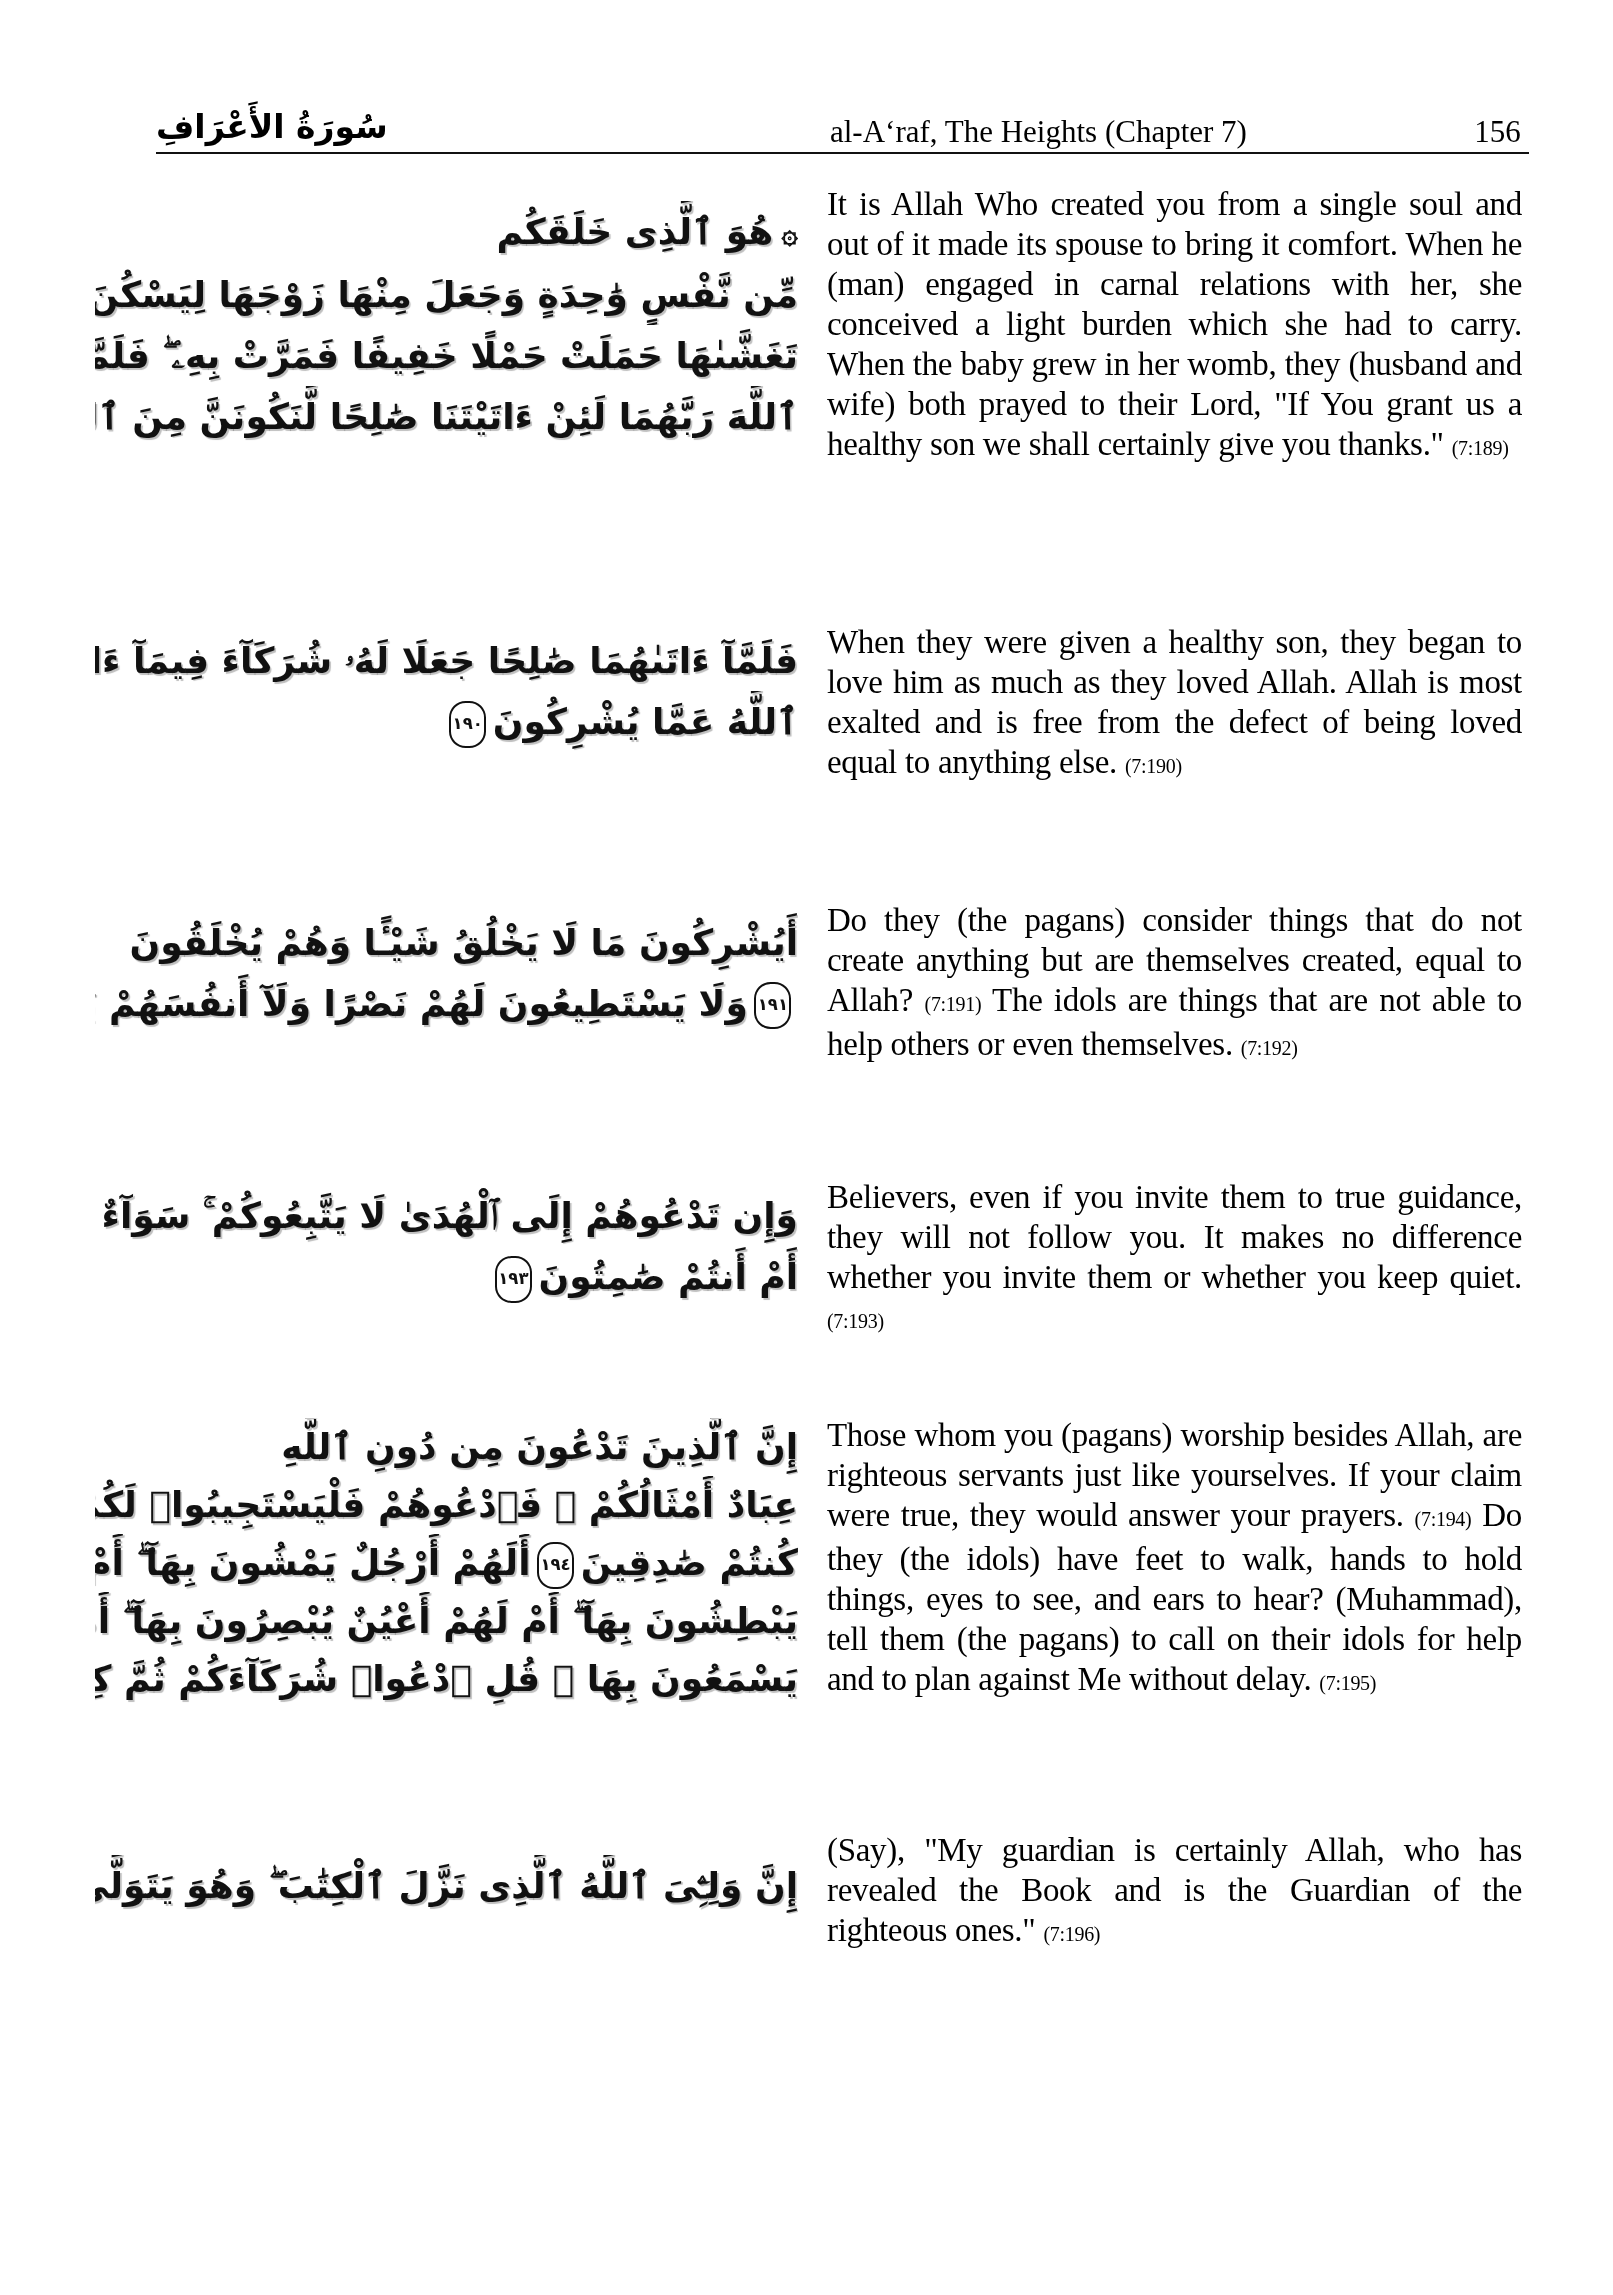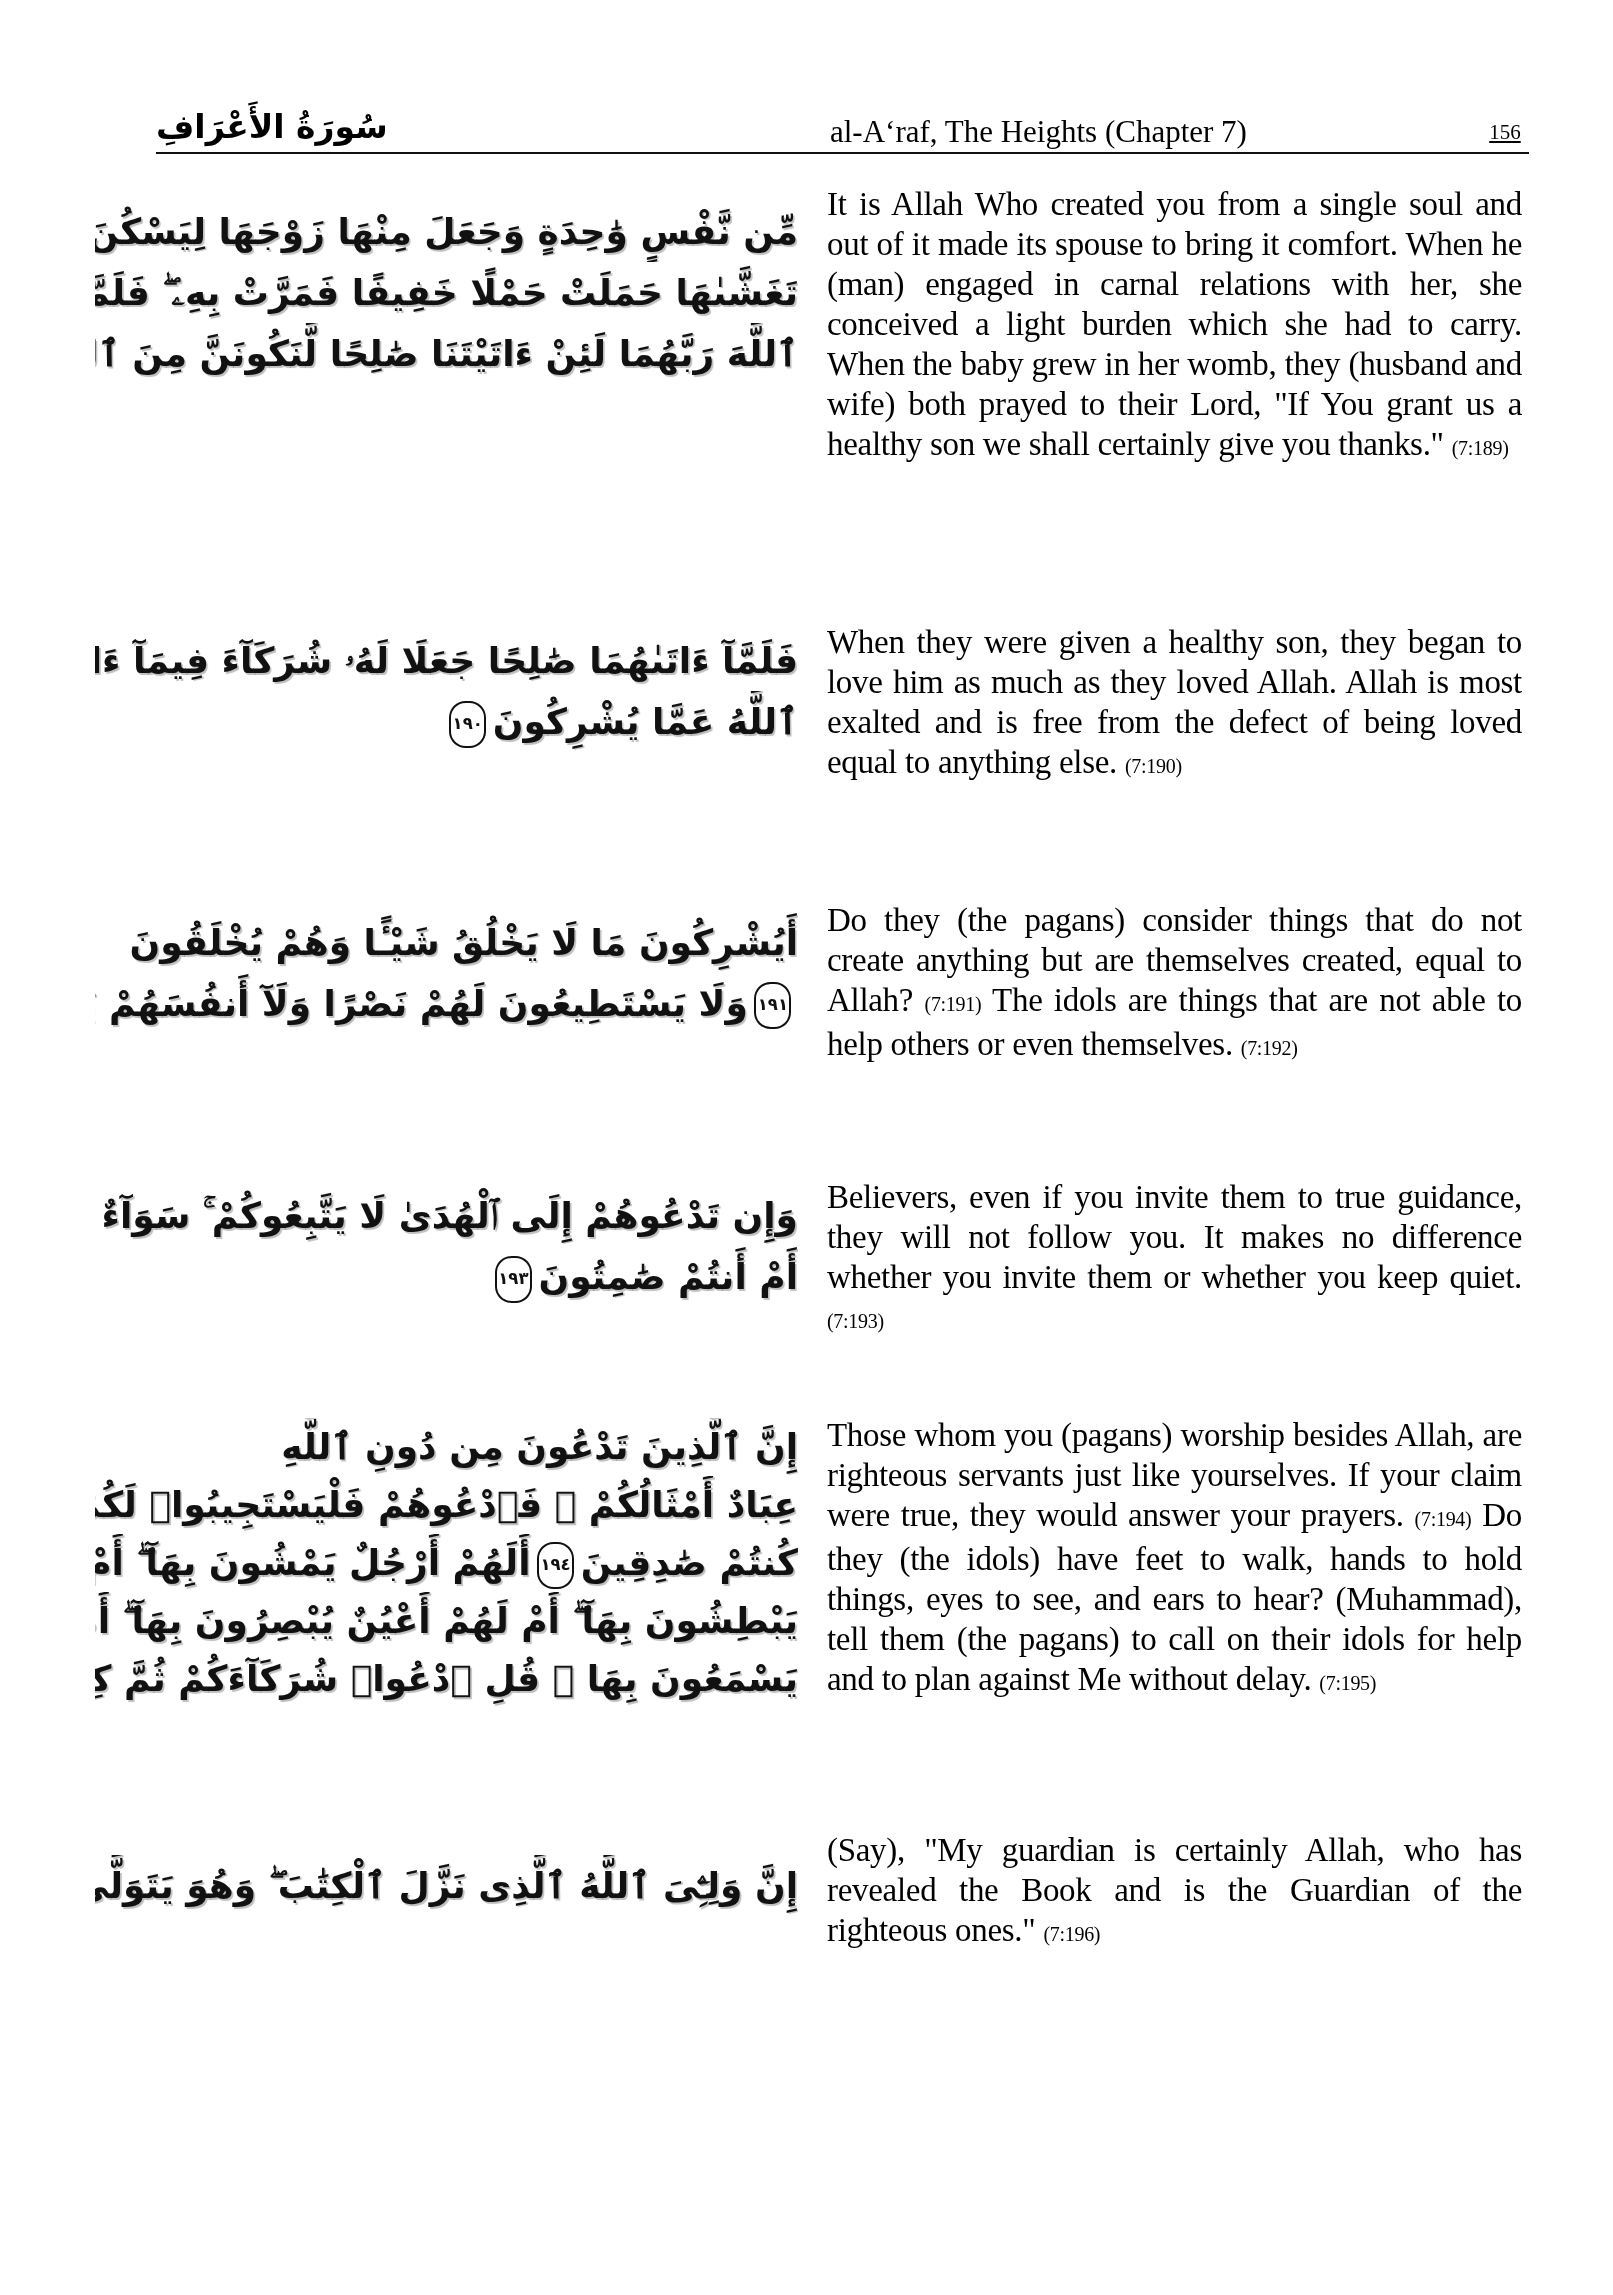--- a/index.html
+++ b/index.html
@@ -12,21 +12,21 @@
     border-bottom: 2.5px solid #111;
   }
   .header .surah-title {
     position: absolute; left: 0; top: 0; font-size: 33px; line-height: 41px;
     font-family: "DejaVu Sans", sans-serif; font-weight: bold; direction: rtl;
   }
   .header .chapter-title {
     position: absolute; left: 674px; top: 8.3px; font-size: 31px; line-height: 36px;
   }
   .header .page-number {
-    position: absolute; right: 8.3px; top: 8.3px; font-size: 21px; line-height: 36px; text-decoration: underline;
+    position: absolute; right: 8.3px; top: 8.3px; font-size: 31px; line-height: 36px;
   }
   .row { position: absolute; left: 0; width: 1613px; }
   .arabic {
     position: absolute; left: 95px; width: 703px; direction: rtl; text-align: justify;
     text-align-last: right;
     font-family: "DejaVu Sans", sans-serif; font-weight: bold;
     font-size: 36px; line-height: 50px; color: #111;
     text-shadow: 1.7px 1.7px 0.8px rgba(0,0,0,0.25);
   }
   .arabic .line { display: block; white-space: nowrap; overflow: hidden; }
@@ -53,20 +53,21 @@
 <body>
 
 <div class="header">
   <div class="surah-title">سُورَةُ الأَعْرَافِ</div>
   <div class="chapter-title">al-A‘raf, The Heights (Chapter 7)</div>
   <div class="page-number">156</div>
 </div>
 
 <div class="row" style="top:184px;">
   <div class="arabic" style="top:16.5px; line-height:61px;">
+    <span class="line" style="text-align:right;"><span class="star-icon">۞</span><span>هُوَ ٱلَّذِى خَلَقَكُم</span></span>
     <span class="line">مِّن نَّفْسٍ وَٰحِدَةٍ وَجَعَلَ مِنْهَا زَوْجَهَا لِيَسْكُنَ إِلَيْهَا ۖ فَلَمَّا</span>
     <span class="line">تَغَشَّىٰهَا حَمَلَتْ حَمْلًا خَفِيفًا فَمَرَّتْ بِهِۦ ۖ فَلَمَّآ أَثْقَلَت دَّعَوَا</span>
     <span class="line"><span>ٱللَّهَ رَبَّهُمَا لَئِنْ ءَاتَيْتَنَا صَٰلِحًا لَّنَكُونَنَّ مِنَ ٱلشَّٰكِرِينَ</span></span>
   </div>
   <div class="english" style="top:0;">
     <span>It is Allah Who created you from a single soul and out of it made its spouse to bring it comfort. When he (man) engaged in carnal relations with her, she conceived a light burden which she had to carry. When the baby grew in her womb, they (husband and wife) both prayed to their Lord, "If You grant us a healthy son we shall certainly give you thanks."</span>
     <span class="ref">(7:189)</span>
   </div>
 </div>
 

